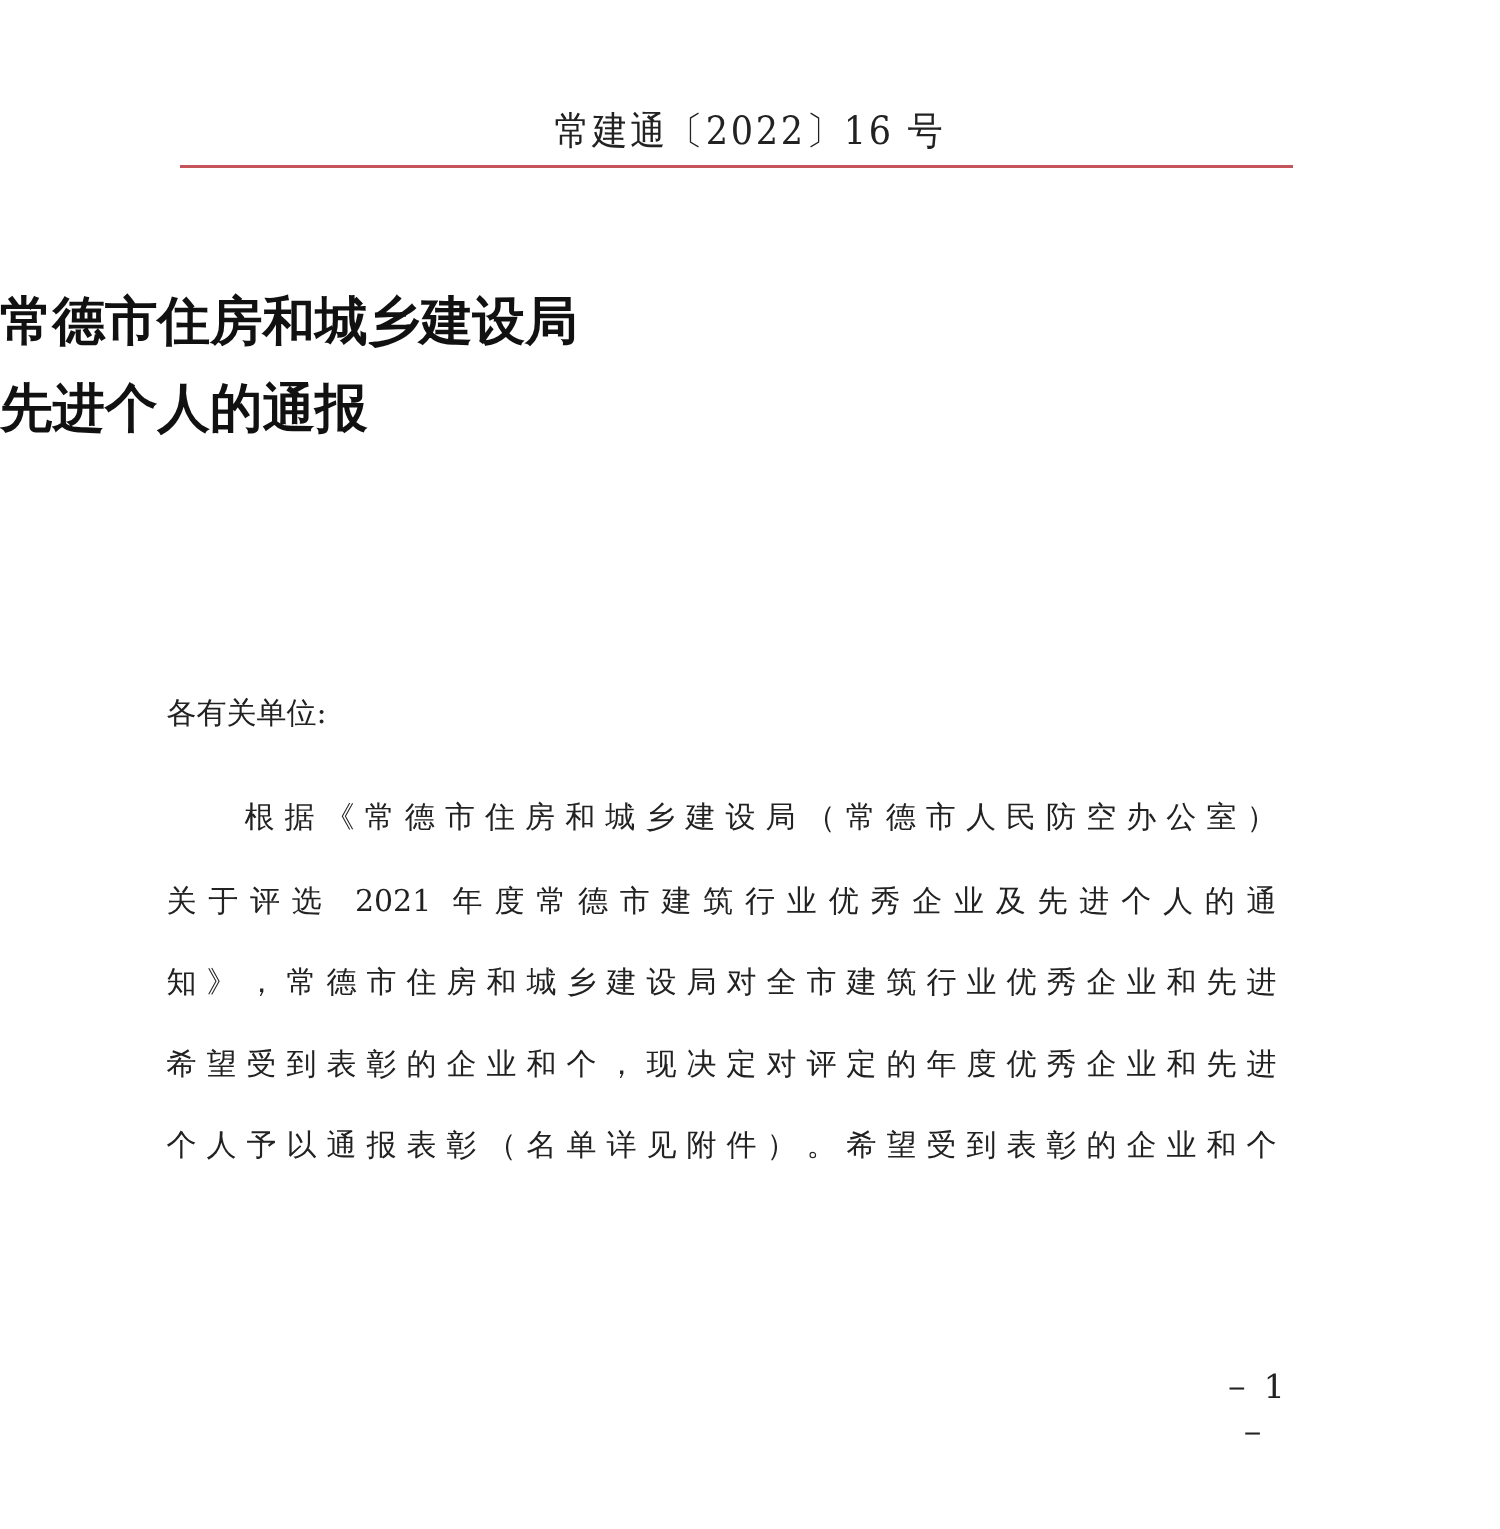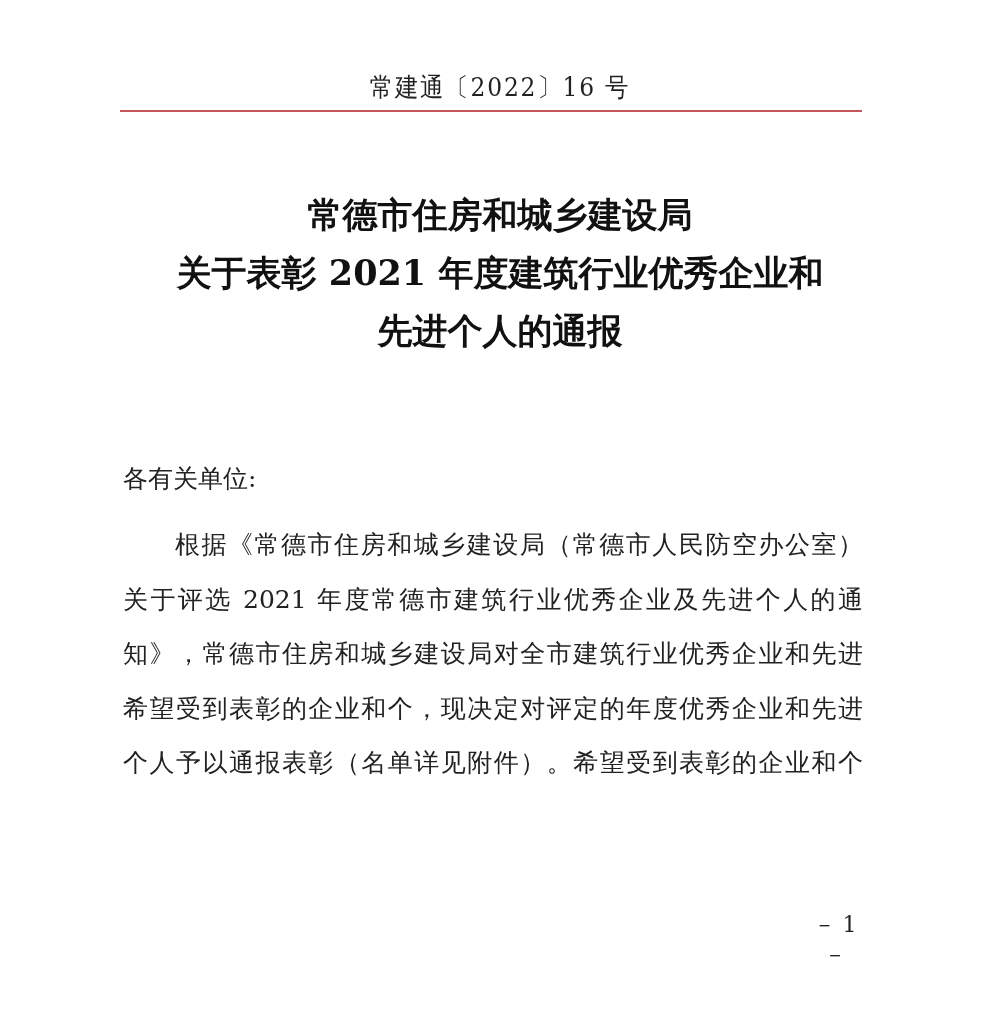--- a/index.html
+++ b/index.html
@@ -10,47 +10,46 @@
     .page { position: absolute; left: 0; top: 0; width: 1000px; height: 878px; }
     .doc-number {
       position: absolute; top: 70px; left: 0; width: 1000px; text-align: center;
       font-family: "DejaVu Serif", serif; font-size: 26px; letter-spacing: 2px; color: #222;
       transform: scaleX(0.9);
     }
     .red-rule {
       position: absolute; top: 110px; left: 120px; width: 742px; height: 2px; background: #c4555a;
     }
     .title-block {
-      position: absolute; top: 186px; left: 0; width: 1000px; text-align: center;
+      position: absolute; top: 186px; left: 0; width: 1000px; text-align: left;
       font-family: "DejaVu Serif", serif; font-weight: bold; font-size: 35px; line-height: 58px; color: #111;
     }
     .title-line { display: block; white-space: nowrap; }
     .body-text {
-      position: absolute; left: 123px; width: 740px;
-      font-family: "DejaVu Serif", serif; font-size: 25px; color: #222;
+      position: absolute; left: 111px; width: 740px;
+      font-family: "DejaVu Serif", serif; font-size: 20px; color: #222;
     }
     .salutation { top: 462px; }
     .paragraph { top: 518px; line-height: 54.5px; }
     .para-line { display: block; white-space: nowrap; text-align: justify; text-align-last: justify; }
     .indent { padding-left: 52px; font-family: Liberation Serif, serif; }
     .page-number {
       position: absolute; top: 910px; left: 800px; width: 70px; text-align: center;
       font-family: "DejaVu Serif", serif; font-size: 22px; color: #222;
     }
   </style>
 </head>
 <body>
 
 <div class="page">
   <div class="doc-number">常建通〔2022〕16 号</div>
   <div class="red-rule"></div>
 
   <div class="title-block">
     <span class="title-line">常德市住房和城乡建设局</span>
-    <span class="title-line">关于表彰 2021 年度建筑行业优秀企业和</span>
     <span class="title-line">先进个人的通报</span>
   </div>
 
   <div class="body-text salutation">各有关单位:</div>
 
   <div class="body-text paragraph">
     <span class="para-line indent">根据《常德市住房和城乡建设局（常德市人民防空办公室）</span>
     <span class="para-line">关于评选 2021 年度常德市建筑行业优秀企业及先进个人的通</span>
     <span class="para-line">知》，常德市住房和城乡建设局对全市建筑行业优秀企业和先进</span>
     <span class="para-line">希望受到表彰的企业和个，现决定对评定的年度优秀企业和先进</span>

